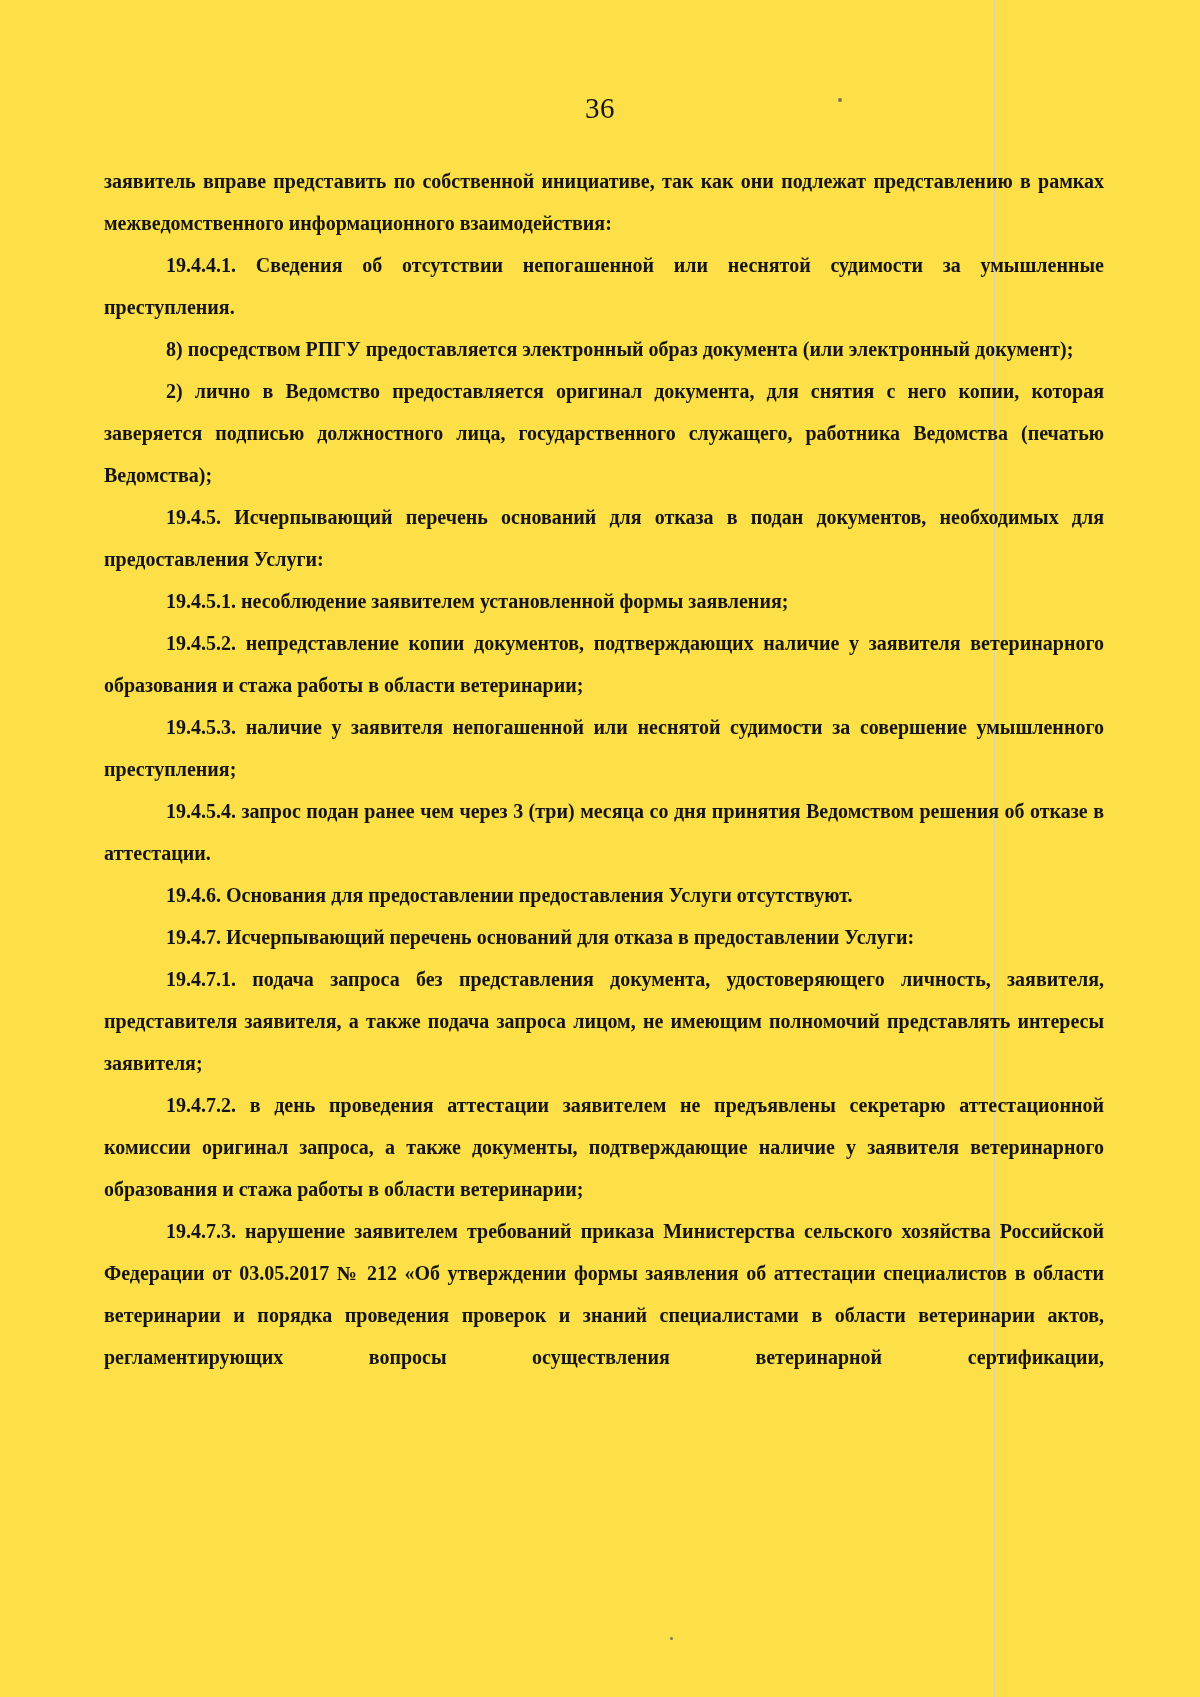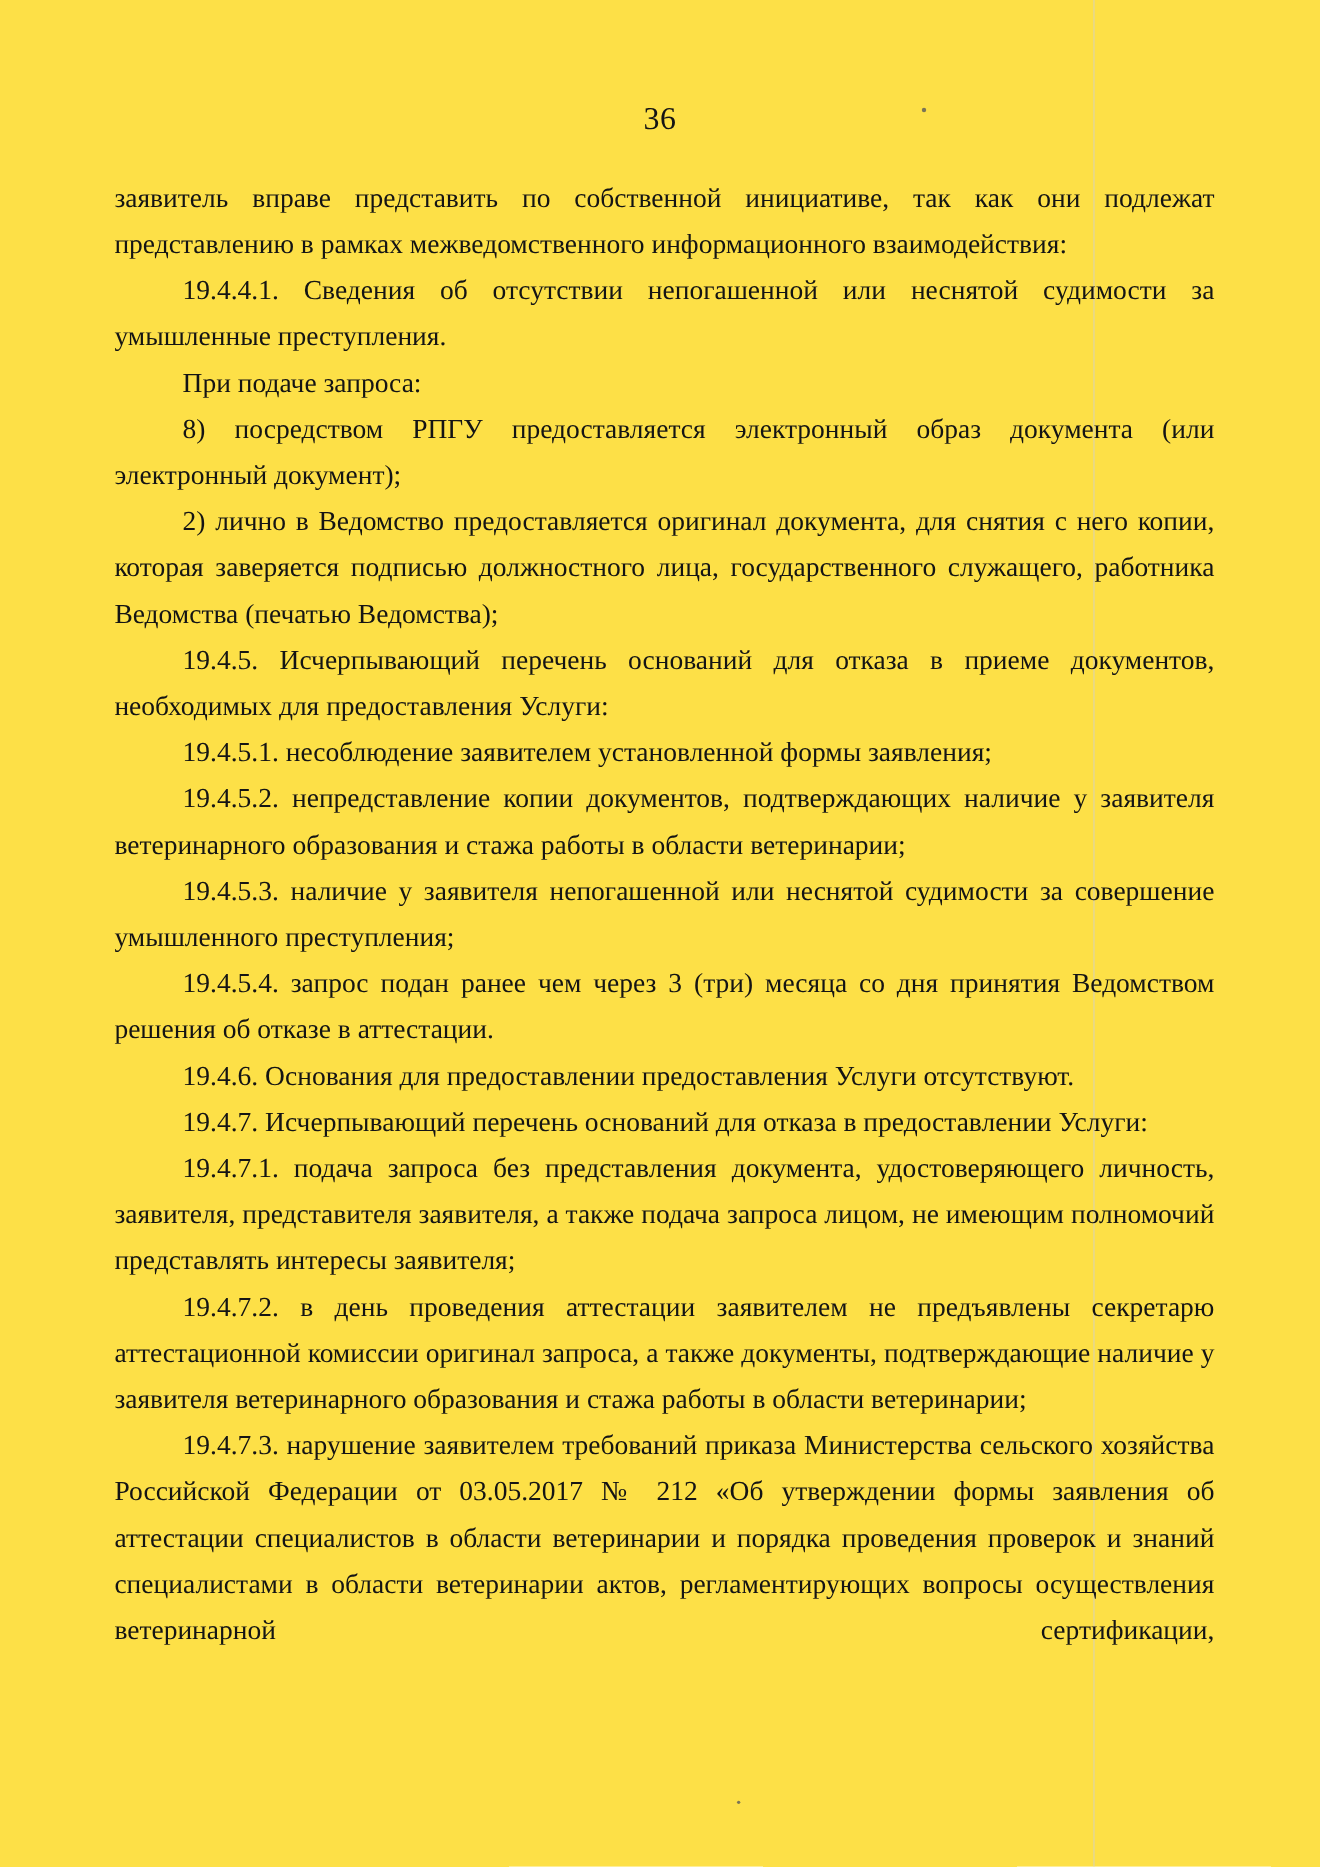--- a/index.html
+++ b/index.html
@@ -45,26 +45,27 @@
     letter-spacing: 0.5px;
   }
   .content {
     position: absolute;
     top: 160px;
     left: 104px;
     width: 1000px;
   }
   p {
     margin: 0;
-    font-size: 25px;
+    font-size: 20px;
     line-height: 42px;
     text-align: justify;
     text-justify: inter-word;
     -webkit-hyphens: none;
     hyphens: none;
+    font-weight: bold;
   }
   p.indent {
     text-indent: 62px;
   }
   p + p {
     margin-top: 0px;
   }
   
   p.full-justify {
     text-align-last: justify;
@@ -77,24 +78,23 @@
 
   <div class="scan-line"></div>
   <div class="speck" style="top:98px; left:838px;"></div>
   <div class="speck" style="top:1637px; left:670px; width:3px; height:3px;"></div>
 
   <div class="page-number">36</div>
 
   <div class="content">
     <p class="">заявитель вправе представить по собственной инициативе, так как они подлежат представлению в рамках межведомственного информационного взаимодействия:</p>
     <p class="indent">19.4.4.1. Сведения об отсутствии непогашенной или неснятой судимости за умышленные преступления.</p>
-    <p class="indent">При подаче запроса:</p>
     <p class="indent">8) посредством РПГУ предоставляется электронный образ документа (или электронный документ);</p>
     <p class="indent">2) лично в Ведомство предоставляется оригинал документа, для снятия с него копии, которая заверяется подписью должностного лица, государственного служащего, работника Ведомства (печатью Ведомства);</p>
-    <p class="indent">19.4.5. Исчерпывающий перечень оснований для отказа в приеме документов, необходимых для предоставления Услуги:</p>
+    <p class="indent">19.4.5. Исчерпывающий перечень оснований для отказа в подан документов, необходимых для предоставления Услуги:</p>
     <p class="indent">19.4.5.1. несоблюдение заявителем установленной формы заявления;</p>
     <p class="indent">19.4.5.2. непредставление копии документов, подтверждающих наличие у заявителя ветеринарного образования и стажа работы в области ветеринарии;</p>
     <p class="indent">19.4.5.3. наличие у заявителя непогашенной или неснятой судимости за совершение умышленного преступления;</p>
     <p class="indent">19.4.5.4. запрос подан ранее чем через 3 (три) месяца со дня принятия Ведомством решения об отказе в аттестации.</p>
     <p class="indent">19.4.6. Основания для предоставлении предоставления Услуги отсутствуют.</p>
     <p class="indent">19.4.7. Исчерпывающий перечень оснований для отказа в предоставлении Услуги:</p>
     <p class="indent">19.4.7.1. подача запроса без представления документа, удостоверяющего личность, заявителя, представителя заявителя, а также подача запроса лицом, не имеющим полномочий представлять интересы заявителя;</p>
     <p class="indent">19.4.7.2. в день проведения аттестации заявителем не предъявлены секретарю аттестационной комиссии оригинал запроса, а также документы, подтверждающие наличие у заявителя ветеринарного образования и стажа работы в области ветеринарии;</p>
     <p class="indent full-justify">19.4.7.3. нарушение заявителем требований приказа Министерства сельского хозяйства Российской Федерации от 03.05.2017 № 212 «Об утверждении формы заявления об аттестации специалистов в области ветеринарии и порядка проведения проверок и знаний специалистами в области ветеринарии актов, регламентирующих вопросы осуществления ветеринарной сертификации,</p>
   </div>

